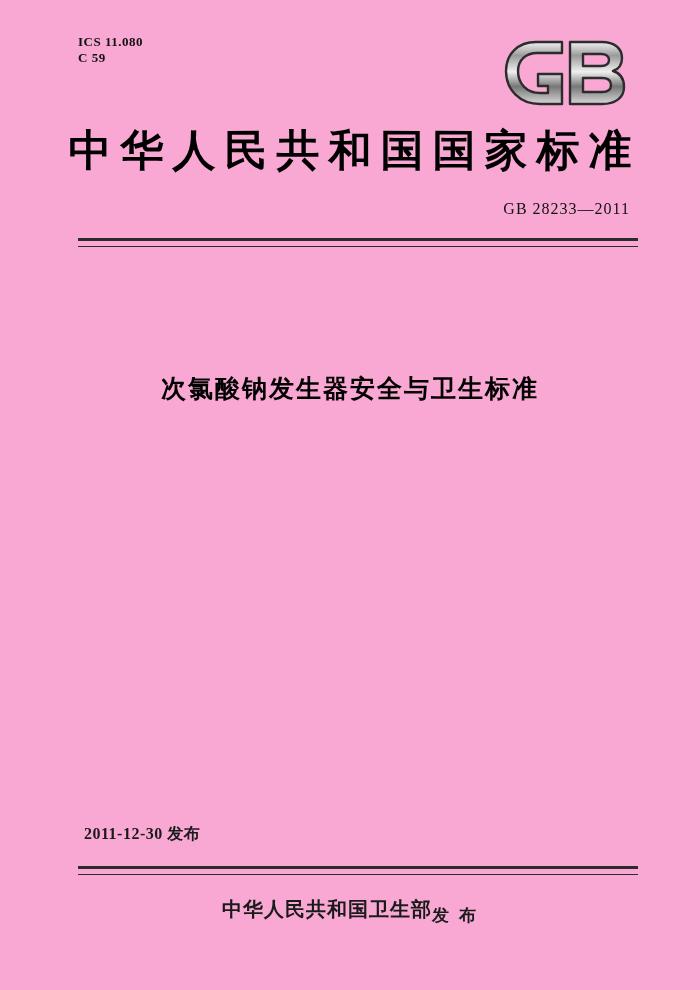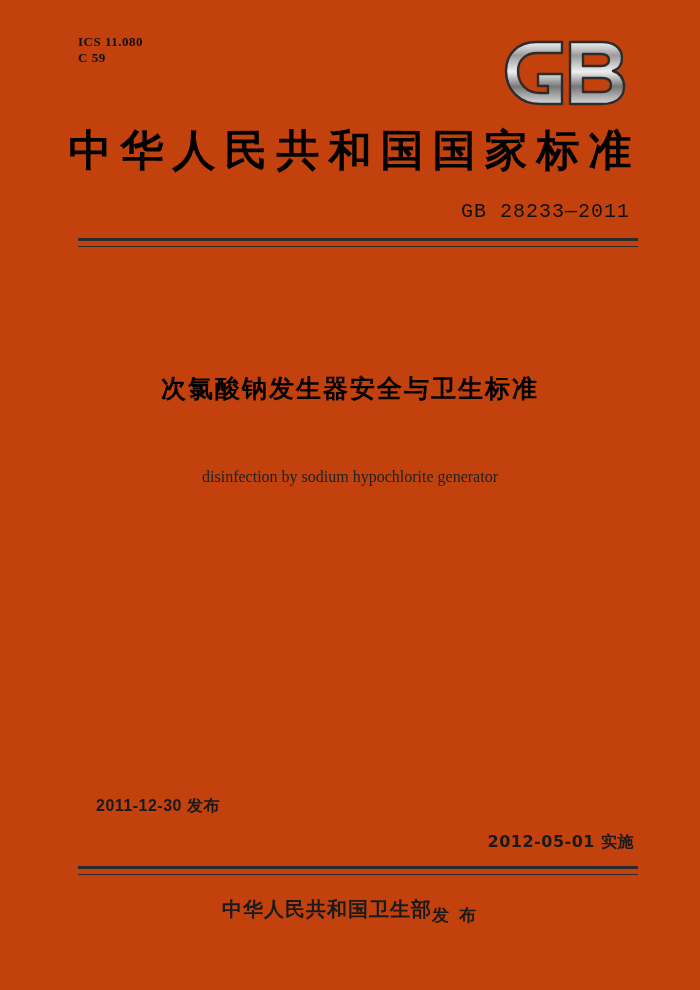--- a/index.html
+++ b/index.html
@@ -11,21 +11,21 @@
     height: 990px;
     background: #ffffff;
     font-family: "Liberation Sans", sans-serif;
     color: #1a1a1a;
     overflow: hidden;
   }
   .page {
     position: relative;
     width: 700px;
     height: 990px;
-    background: #c2410c;
+    background: #f9a8d4;
     box-sizing: border-box;
   }
 
   
   .ics-block {
     position: absolute;
     left: 78px;
     top: 34px;
     font-family: "Liberation Serif", serif;
     font-weight: bold;
@@ -57,22 +57,22 @@
     letter-spacing: 9px;
     text-indent: 9px;
     color: #000;
   }
 
   
   .std-no {
     position: absolute;
     right: 70px;
     top: 200px;
-    font-family: Liberation Mono, monospace;
-    font-size: 20px;
+    font-family: Liberation Serif, serif;
+    font-size: 16px;
     letter-spacing: 1px;
     color: #111;
     text-align: center;
   }
 
   
   .rule {
     position: absolute;
     left: 78px;
     right: 62px;
@@ -107,26 +107,25 @@
     font-family: "Liberation Serif", serif;
     font-size: 16px;
     line-height: 1.85;
     color: #222;
   }
 
   
   .date-left {
     position: absolute;
     left: 84px;
-    top: 796px;
-    font-family: Liberation Sans, sans-serif;
+    top: 824px;
+    font-family: Liberation Serif, serif;
     font-weight: bold;
     font-size: 16px;
     letter-spacing: 0.5px;
-    margin-left: 12px;
   }
   .date-right {
     position: absolute;
     right: 66px;
     top: 832px;
     font-family: "DejaVu Sans", sans-serif;
     font-weight: bold;
     font-size: 16px;
     letter-spacing: 0.5px;
   }
@@ -204,25 +203,23 @@
 
   <div class="cn-title">中华人民共和国国家标准</div>
 
   <div class="std-no">GB 28233—2011</div>
 
   <div class="rule thick rule-top"></div>
   <div class="rule rule-bottom"></div>
 
   <div class="doc-title-cn">次氯酸钠发生器安全与卫生标准</div>
   <div class="doc-title-en">
-    <div>disinfection by sodium hypochlorite generator</div>
   </div>
 
   <div class="date-left">2011-12-30 发布</div>
-  <div class="date-right">2012-05-01 实施</div>
 
   <div class="rule thick rule-foot-top"></div>
   <div class="rule rule-foot-bottom"></div>
 
   <div class="issuers">
     <span class="issuers-inner">
       <span class="issuer-lines">
         <div>中华人民共和国卫生部</div>
       </span><span class="issue-verb">发 布</span>
     </span>

